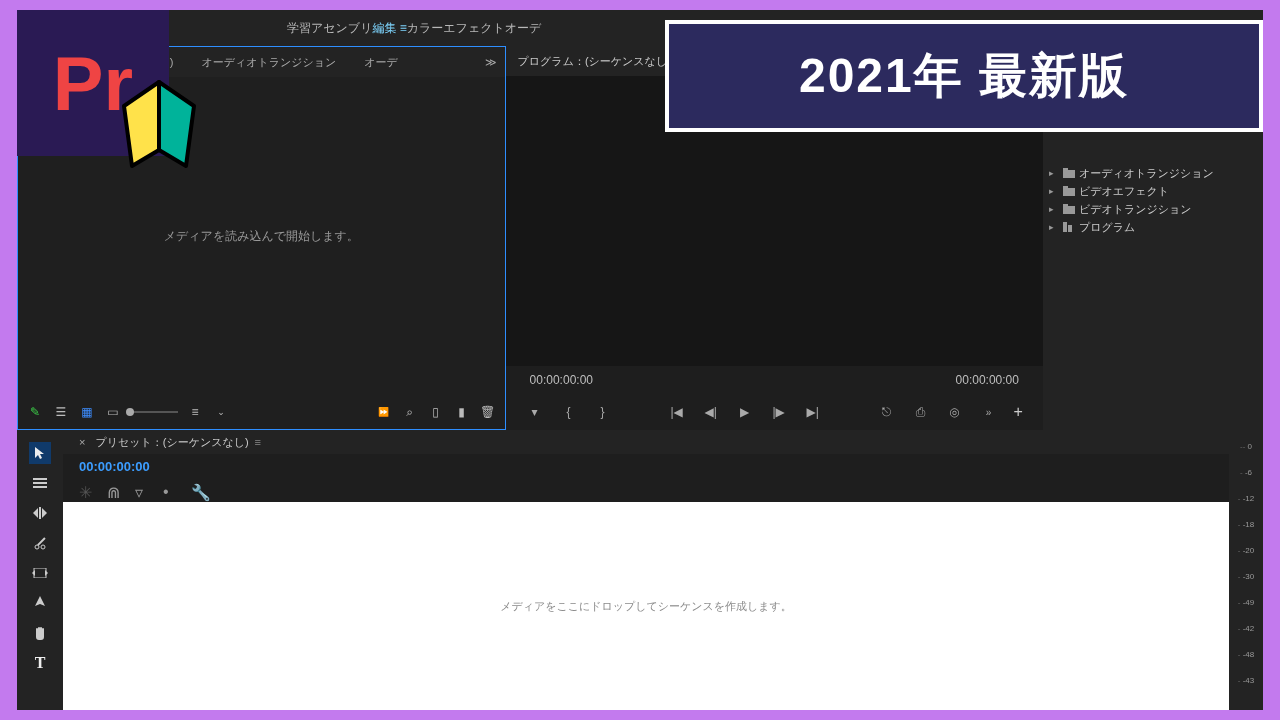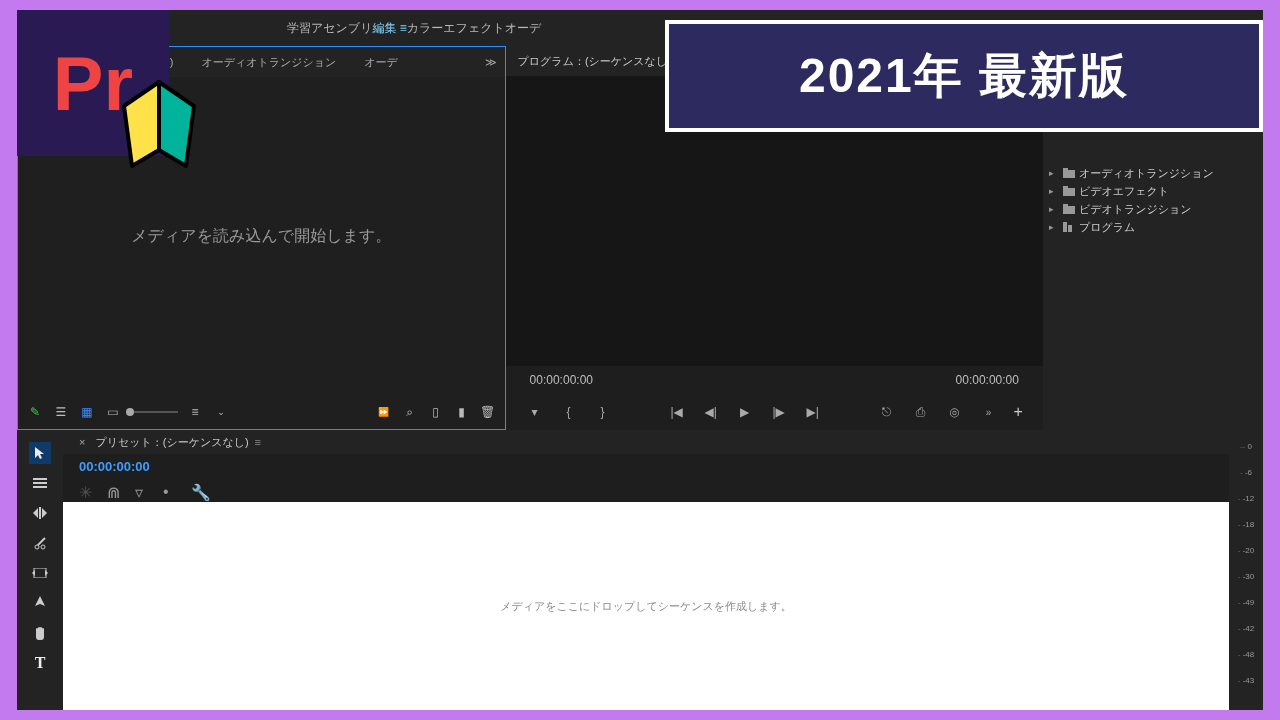--- a/index.html
+++ b/index.html
@@ -17,21 +17,21 @@
 
 
 .srcpanel { width: 515px; height: 100%; border: 1px solid #2e8eff; background: #1f1f1f; display: flex; flex-direction: column; }
 .src-tabs { height: 30px; background: #232323; display: flex; align-items: center; font-size: 11px; color: #aaa; }
 .src-tabs .mini { width: 22px; text-align: center; font-size: 13px; cursor: pointer; }
 .src-tabs .tab { padding: 0 14px; cursor: pointer; }
 .src-tabs .more { margin-left: auto; padding: 0 8px; cursor: pointer; }
 .proj-head { height: 48px; background: #1b1b1b; display: flex; align-items: center; padding: 0 16px; color: #999; font-size: 11px; }
 .proj-head .count { margin-left: auto; }
 .proj-head svg { margin-left: 20px; }
-.proj-body { flex: 1; background: #1f1f1f; display: flex; align-items: center; justify-content: center; color: #9a9a9a; font-size: 16px; }
+.proj-body { flex: 1; background: #1f1f1f; display: flex; align-items: center; justify-content: center; color: #9a9a9a; font-size: 12px; }
 .proj-foot { height: 34px; background: #1f1f1f; display: flex; align-items: center; padding: 0 8px; gap: 8px; }
 .proj-foot .ico { width: 18px; height: 18px; display: flex; align-items: center; justify-content: center; color: #bbb; font-size: 12px; cursor: pointer; }
 .proj-foot .green { color: #3dd34a; }
 .proj-foot .slider { width: 48px; height: 2px; background: #555; position: relative; }
 .proj-foot .slider::before { content: ""; position: absolute; left: -4px; top: -3px; width: 8px; height: 8px; border-radius: 50%; background: #aaa; }
 .proj-foot .spacer { flex: 1; }
 
 
 .progpanel { flex: 1; background: #1e1e1e; display: flex; flex-direction: column; }
 .prog-tabs { height: 30px; background: #232323; display: flex; align-items: center; font-size: 11px; color: #ccc; padding: 0 12px; }

